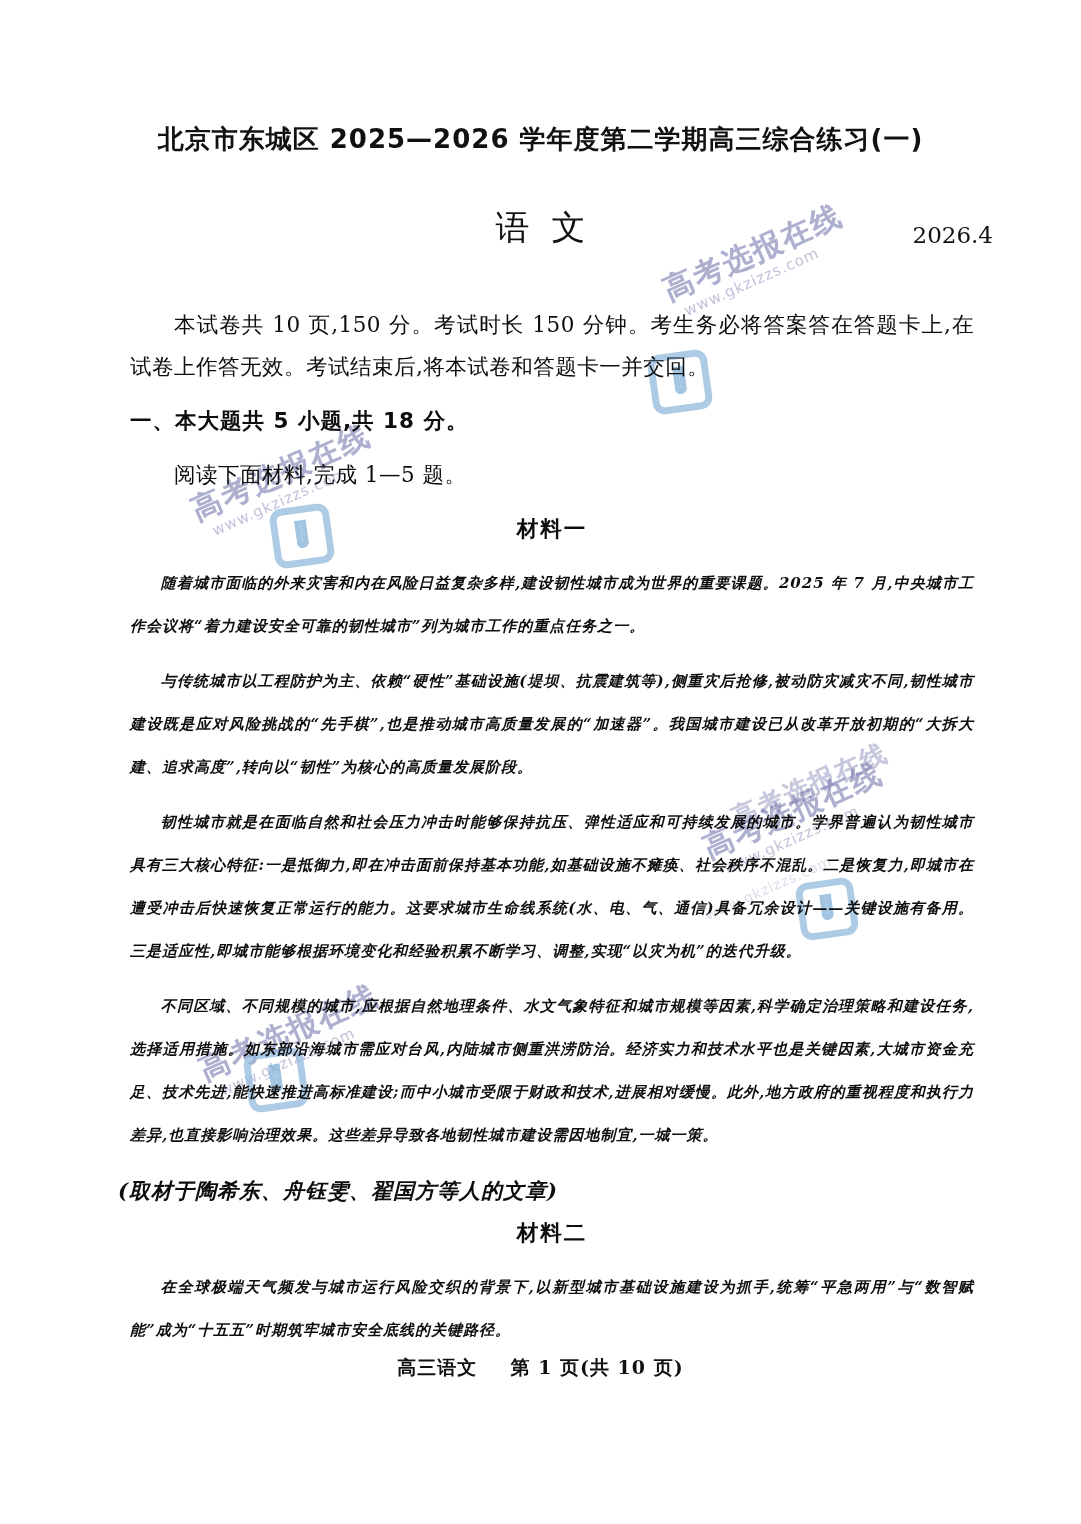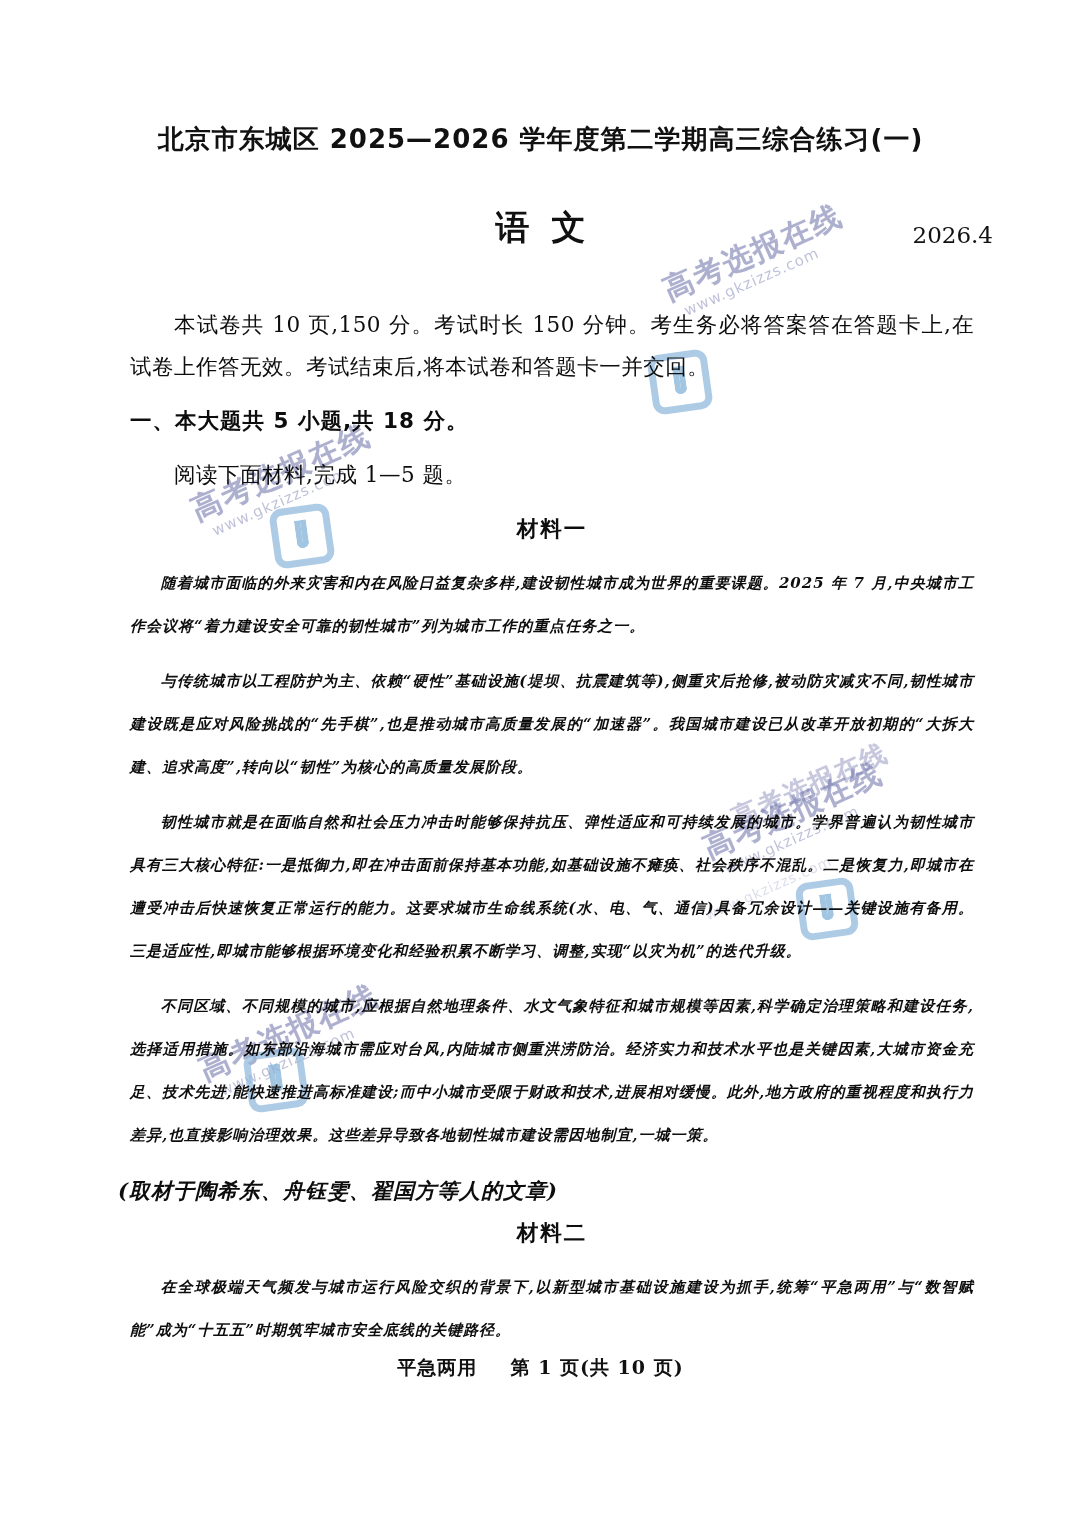--- a/index.html
+++ b/index.html
@@ -77,21 +77,21 @@
     color: #111;
     z-index: 10;
   }
   .subject {
     position: absolute;
     left: 0;
     right: 0;
     top: 205px;
     text-align: center;
     font-family: "DejaVu Sans", "Liberation Sans", sans-serif;
-    font-weight: 700;
+    font-weight: 400;
     font-size: 34px;
     letter-spacing: 22px;
     text-indent: 22px;
     color: #111;
     z-index: 10;
   }
   .exam-date {
     position: absolute;
     right: 88px;
     top: 222px;
@@ -196,21 +196,21 @@
     <p class="para hand indent">韧性城市就是在面临自然和社会压力冲击时能够保持抗压、弹性适应和可持续发展的城市。学界普遍认为韧性城市具有三大核心特征:一是抵御力,即在冲击面前保持基本功能,如基础设施不瘫痪、社会秩序不混乱。二是恢复力,即城市在遭受冲击后快速恢复正常运行的能力。这要求城市生命线系统(水、电、气、通信)具备冗余设计——关键设施有备用。三是适应性,即城市能够根据环境变化和经验积累不断学习、调整,实现“以灾为机”的迭代升级。</p>
     <p class="para hand indent">不同区域、不同规模的城市,应根据自然地理条件、水文气象特征和城市规模等因素,科学确定治理策略和建设任务,选择适用措施。如东部沿海城市需应对台风,内陆城市侧重洪涝防治。经济实力和技术水平也是关键因素,大城市资金充足、技术先进,能快速推进高标准建设;而中小城市受限于财政和技术,进展相对缓慢。此外,地方政府的重视程度和执行力差异,也直接影响治理效果。这些差异导致各地韧性城市建设需因地制宜,一城一策。</p>
     <p class="attribution">(取材于陶希东、舟钰雯、翟国方等人的文章)</p>
 
     <p class="material-head">材料二</p>
     <p class="para hand indent">在全球极端天气频发与城市运行风险交织的背景下,以新型城市基础设施建设为抓手,统筹“平急两用”与“数智赋能”成为“十五五”时期筑牢城市安全底线的关键路径。</p>
 
   </div>
 
   <div class="footer">
-    <span>平急两用</span>
+    <span>高三语文</span>
     <span class="gap"></span>
     <span>第 1 页(共 10 页)</span>
   </div>
 
   <div class="wm-layer">
 
     <div class="wm" style="left:660px; top:232px; transform:rotate(-24deg);">
       <div class="wm-text" style="font-size:30px;">高考选报在线</div>
       <div class="wm-url" style="font-size:15px; margin-top:-4px; margin-left:10px;">www.gkzizzs.com</div>
     </div>

